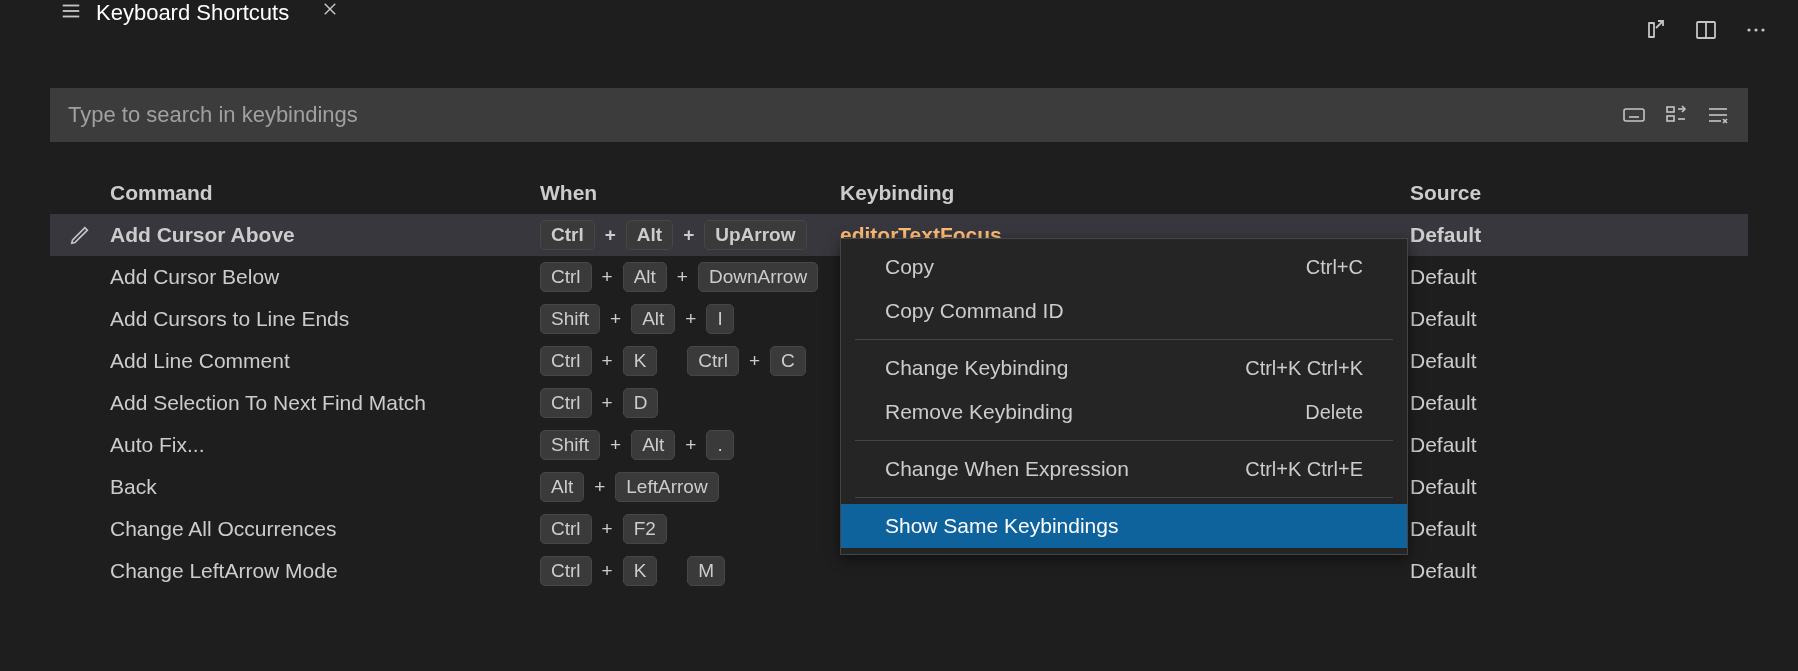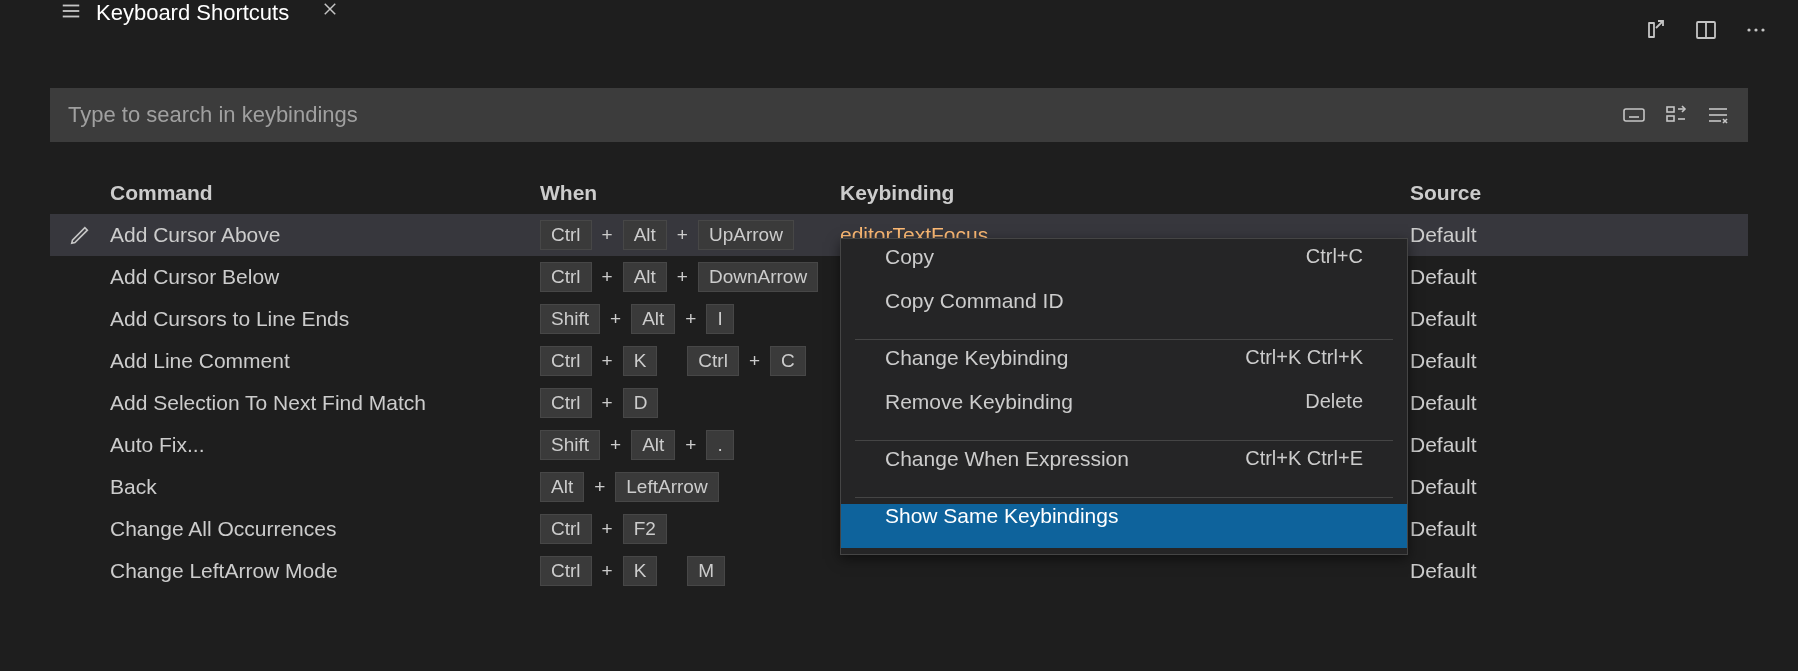--- a/index.html
+++ b/index.html
@@ -76,29 +76,30 @@
     color: #cccccc;
     border-bottom: 1px solid #1e1e1e;
   }
   .thead > div { padding: 4px 0; }
   .trow {
     font-size: 21px;
     color: #cccccc;
   }
   .trow.selected {
     background: #37373d;
+    font-weight: bold;
   }
   .trow .icon-col { display:flex; justify-content:center; }
   .trow .icon-col svg { width:22px; height:22px; }
 
   .keybinding { display:flex; gap:8px; align-items:center; }
   .key {
     background: #3a3a3a;
     border: 1px solid #474747;
-    border-radius: 0;
+    border-radius: 5px;
     padding: 1px 10px;
     font-size: 19px;
     color: #cccccc;
     line-height: 26px;
   }
   .plus { color: #cccccc; font-size: 19px; padding: 0 2px; }
   .chord-gap { width: 14px; }
 
   .when-col { color: #fdba74; white-space: nowrap; overflow: hidden; }
 
@@ -110,21 +111,21 @@
     width: 568px;
     background: #252526;
     border: 1px solid #454545;
     box-shadow: 0 4px 12px rgba(0,0,0,0.5);
     padding: 6px 0;
     z-index: 100;
   }
   .menu-item {
     display: flex;
     justify-content: space-between;
-    align-items: flex-start;
+    align-items: center;
     padding: 0 44px;
     height: 44px;
     font-size: 21px;
     color: #cccccc;
   }
   .menu-item.disabled { color: #6b6b6b; }
   .menu-item.highlight { background: #0e639c; color: #ffffff; }
   .menu-sep { height:1px; background:#454545; margin:6px 14px; }
   .menu-shortcut { color: #cccccc; font-size: 20px; }
   .menu-item.highlight .menu-shortcut { color:#ffffff; }

